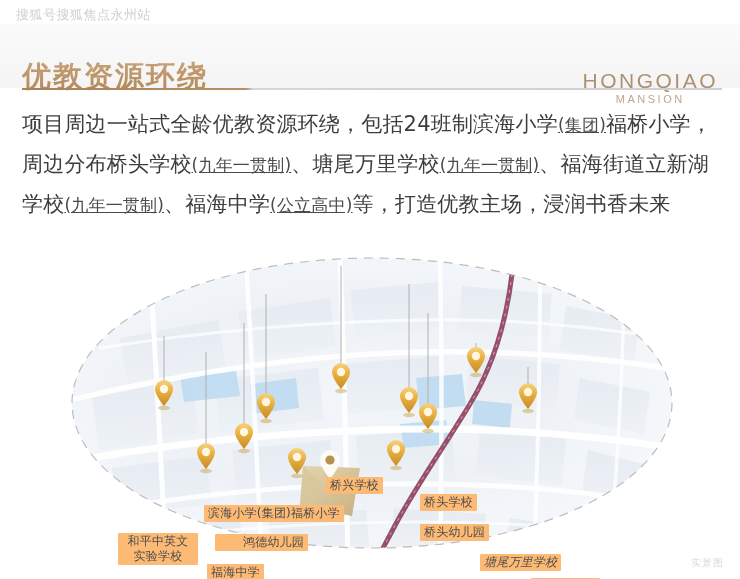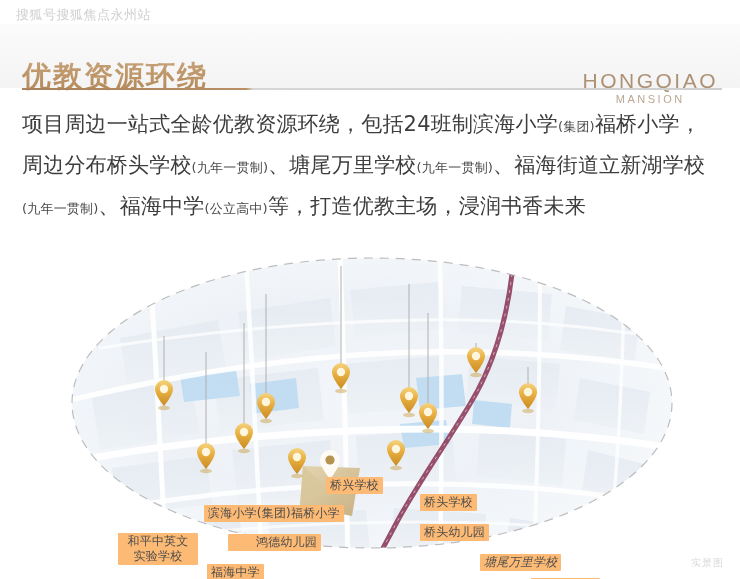--- a/index.html
+++ b/index.html
@@ -53,21 +53,21 @@
     background:linear-gradient(90deg,#a9815a 0%,#b98f63 32%,#d6d6d6 33%,#cfcfcf 100%);
   }
 
   
   .para{
     position:absolute;left:22px;top:105px;width:700px;
     font-family:"DejaVu Sans","Liberation Sans",sans-serif;
     font-size:21px;line-height:39px;color:#3d3d3d;letter-spacing:.2px;
     white-space:normal;
   }
-  .para .sm{font-size:13px;color:#4a4a4a;}
+  .para .sm{font-size:17px;color:#4a4a4a;text-decoration:underline;}
 
   
   .map{
     position:absolute;left:0;top:228px;width:740px;height:351px;
     background:#ffffff;overflow:hidden;
   }
   .map-canvas{position:absolute;inset:0;}
 
   
   .lbl{
@@ -279,21 +279,21 @@
 
   <div class="lbl two" style="left:118px;top:305px;width:72px;">
     <span>和平中英文</span><br>
     <span>实验学校</span>
   </div>
 
   <div class="lbl" style="left:326px;top:249px;">桥兴学校</div>
 
   <div class="lbl" style="left:414px;top:266px;margin-left:6px;">桥头学校</div>
 
-  <div class="lbl" style="left:228px;top:306px;padding-left:28px;">鸿德幼儿园</div>
+  <div class="lbl" style="left:215px;top:306px;padding-left:28px;">鸿德幼儿园</div>
 
   <div class="lbl" style="left:420px;top:296px;">桥头幼儿园</div>
 
   <div class="lbl" style="left:207px;top:336px;">福海中学</div>
 
   <div class="lbl" style="left:480px;top:326px;font-style:italic;">塘尾万里学校</div>
 
   <div class="lbl" style="left:531px;top:350px;">立新湖学校</div>
 
 </div>

